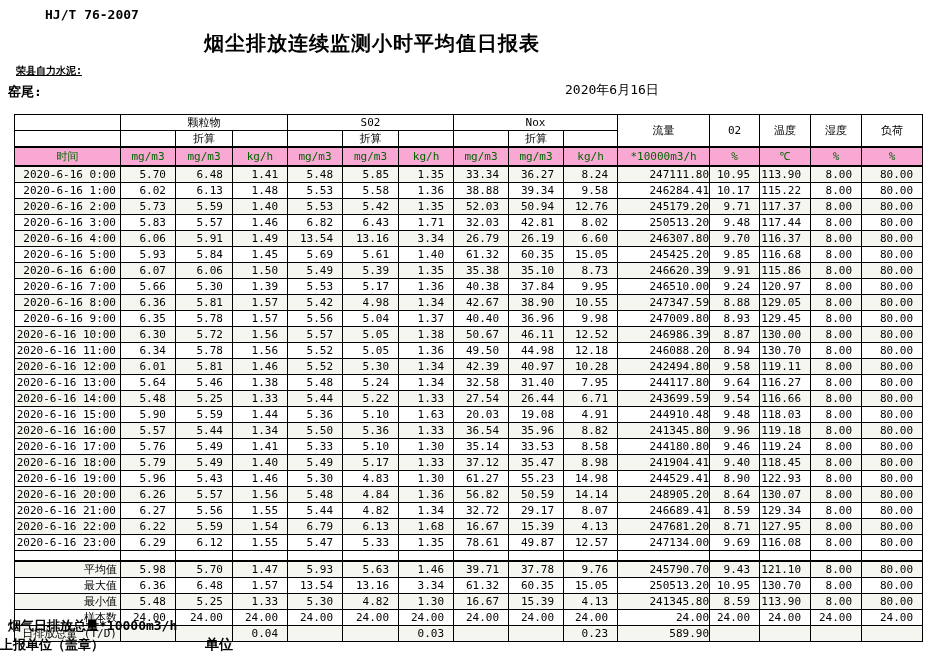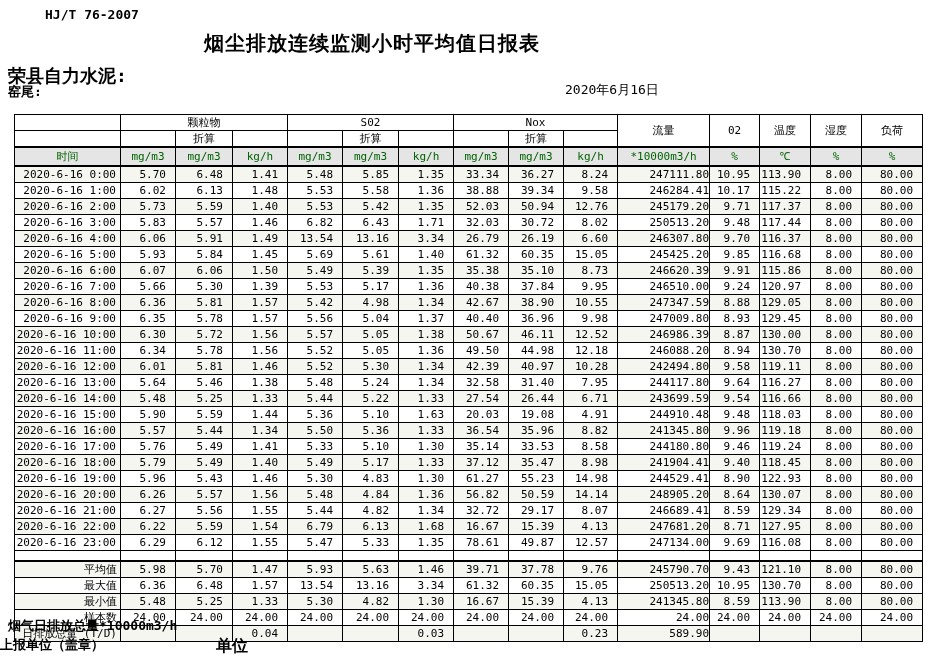--- a/index.html
+++ b/index.html
@@ -3,46 +3,46 @@
 <meta charset="utf-8">
 <style>
   html,body{margin:0;padding:0;}
   body{
     width:936px;height:657px;background:#ffffff;color:#000;
     font-family:"DejaVu Sans Mono","Liberation Sans",sans-serif;
     position:relative;overflow:hidden;
   }
   .hdr-code{position:absolute;left:20px;top:7px;font-weight:bold;font-size:13px;margin-left:25px;}
   .title{position:absolute;left:204px;top:30px;font-weight:bold;font-size:20px;letter-spacing:1px;}
-  .company{position:absolute;left:8px;top:64px;font-weight:bold;font-size:18px;}
+  .company{position:absolute;left:16px;top:64px;font-weight:bold;font-size:10px;text-decoration:underline;}
   .kiln{position:absolute;left:8px;top:83px;font-weight:bold;font-size:13px;}
   .date{position:absolute;left:565px;top:81px;font-size:13px;}
   table{
     position:absolute;left:14px;top:114px;width:908px;
     border-collapse:collapse;table-layout:fixed;font-size:11px;border-radius:19px;
   }
   td{
     border:1px solid #000;height:15px;line-height:15px;padding:0;
     overflow:hidden;white-space:nowrap;
   }
   .ghead{text-align:center;}
   .units-row td{
-    background:#e5e5e5;color:#006400;text-align:center;
+    background:#f9a8d4;color:#006400;text-align:center;
     border-top:2px solid #000;border-bottom:2px solid #000;height:17px;line-height:17px;margin-top:40px;
   }
   .time{text-align:right;padding-right:4px;}
   .num{text-align:right;padding-right:9px;}
   .flow{padding-right:0;}
   tr.alt td{background:#f6f6f1;}
   .blank-row td{height:9px;border-bottom:2px solid #000;}
   .sum-label{position:relative;}
   .sum-label span{position:absolute;right:3px;top:0;white-space:nowrap;}
   .foot-total{position:absolute;left:8px;top:617px;font-weight:bold;font-size:13px;}
   .foot-report{position:absolute;left:0;top:636px;font-weight:bold;font-size:13px;}
-  .foot-unit{position:absolute;left:216px;top:636px;font-weight:bold;font-size:16px;}
+  .foot-unit{position:absolute;left:205px;top:636px;font-weight:bold;font-size:14px;}
 </style>
 </head>
 <body>
 
 <div class="hdr-code">HJ/T  76-2007</div>
 <div class="title">烟尘排放连续监测小时平均值日报表</div>
 <div class="company">荣县自力水泥:</div>
 <div class="kiln">窑尾:</div>
 <div class="date">2020年6月16日</div>
 
@@ -160,21 +160,21 @@
       </tr>
       <tr>
         <td class="time">2020-6-16 3:00</td>
         <td class="num">5.83</td>
         <td class="num">5.57</td>
         <td class="num">1.46</td>
         <td class="num">6.82</td>
         <td class="num">6.43</td>
         <td class="num">1.71</td>
         <td class="num">32.03</td>
-        <td class="num">30.72</td>
+        <td class="num">42.81</td>
         <td class="num">8.02</td>
         <td class="num flow">250513.20</td>
         <td class="num">9.48</td>
         <td class="num">117.44</td>
         <td class="num">8.00</td>
         <td class="num">80.00</td>
       </tr>
       <tr class="alt">
         <td class="time">2020-6-16 4:00</td>
         <td class="num">6.06</td>

